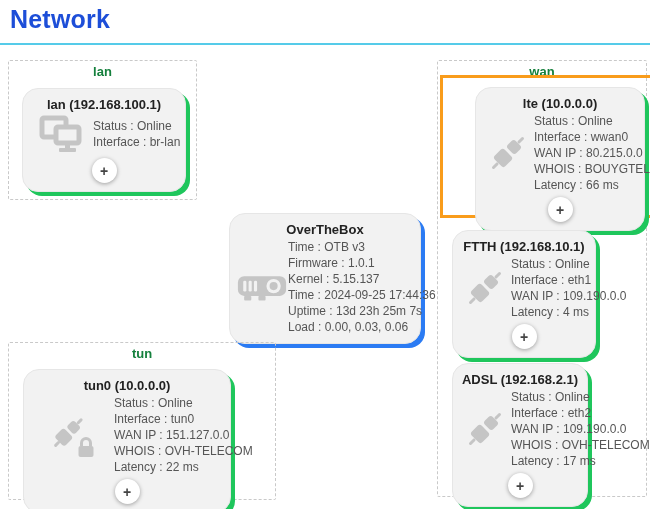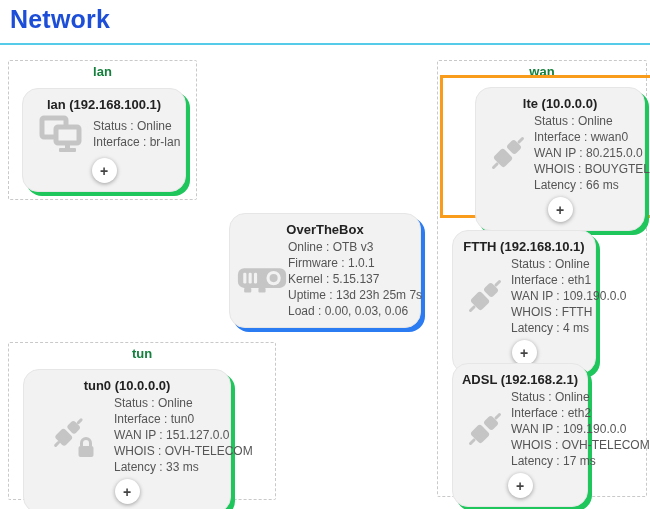--- a/index.html
+++ b/index.html
@@ -122,21 +122,20 @@
               <rect x="16" y="8" width="12" height="11" rx="3"></rect>
               <rect x="14.5" y="22" width="15" height="14" rx="3"></rect>
               <rect x="20.5" y="36" width="3" height="8" rx="1.5"></rect>
             </g>
           </svg>
         </div>
         <div class="info-lines">
           <div>Status : Online</div>
           <div>Interface : eth1</div>
           <div>WAN IP : 109.190.0.0</div>
-          <div>WHOIS : FTTH</div>
           <div>Latency : 4 ms</div>
         </div>
       </div>
       <button class="plus">+</button>
     </div>
 
     <div class="card" id="card-adsl">
       <div class="card-title">ADSL (192.168.2.1)</div>
       <div class="card-body">
         <div class="icon-col">
@@ -170,23 +169,24 @@
           <rect x="7" y="11" width="3.5" height="12" rx="1.5" fill="#f2f2f2"></rect>
           <rect x="13" y="11" width="3.5" height="12" rx="1.5" fill="#f2f2f2"></rect>
           <rect x="19" y="11" width="3.5" height="12" rx="1.5" fill="#f2f2f2"></rect>
           <circle cx="41" cy="17" r="8" fill="#f2f2f2"></circle>
           <circle cx="41" cy="17" r="4.5" fill="#c5c5c5"></circle>
           <rect x="8" y="28" width="8" height="5" rx="1" fill="#c5c5c5"></rect>
           <rect x="24" y="28" width="8" height="5" rx="1" fill="#c5c5c5"></rect>
         </svg>
       </div>
       <div class="info-lines">
-        <div>Online : OTB v3</div>
+        <div>Time : OTB v3</div>
         <div>Firmware : 1.0.1</div>
         <div>Kernel : 5.15.137</div>
+        <div>Time : 2024-09-25 17:44:36</div>
         <div>Uptime : 13d 23h 25m 7s</div>
         <div>Load : 0.00, 0.03, 0.06</div>
       </div>
     </div>
   </div>
 
   <div class="group" id="group-tun">
     <div class="group-label">tun</div>
     <div class="card" id="card-tun0">
       <div class="card-title">tun0 (10.0.0.0)</div>
@@ -201,20 +201,20 @@
             </g>
             <path d="M33.5 35 v-3 a4.5 4.5 0 0 1 9 0 v3" fill="none" stroke="#c5c5c5" stroke-width="3"></path>
             <rect x="30.5" y="35" width="15" height="11" rx="2" fill="#c5c5c5"></rect>
           </svg>
         </div>
         <div class="info-lines">
           <div>Status : Online</div>
           <div>Interface : tun0</div>
           <div>WAN IP : 151.127.0.0</div>
           <div>WHOIS : OVH-TELECOM</div>
-          <div>Latency : 33 ms</div>
+          <div>Latency : 22 ms</div>
         </div>
       </div>
       <button class="plus">+</button>
     </div>
   </div>
 
 </div>
 
 </body></html>

